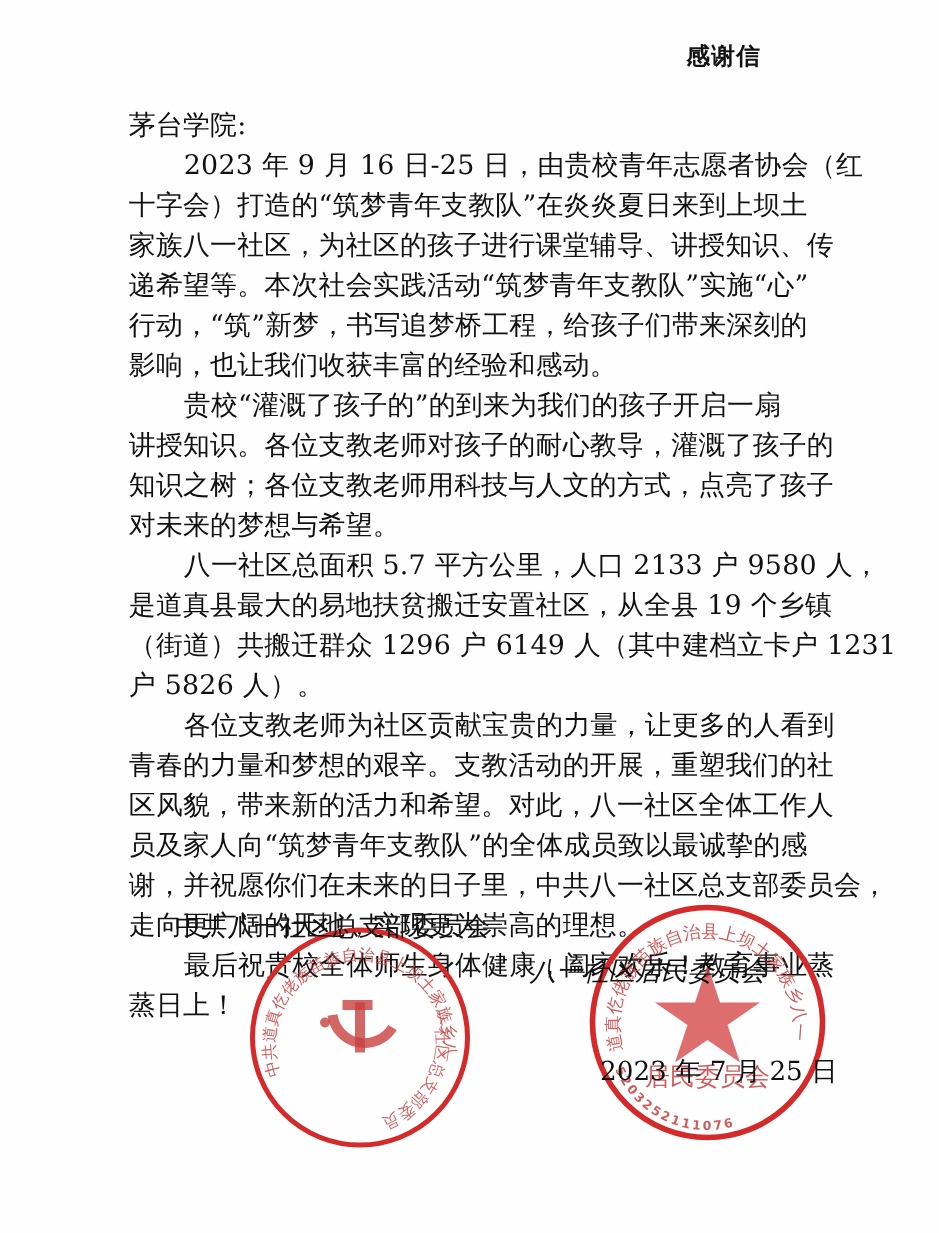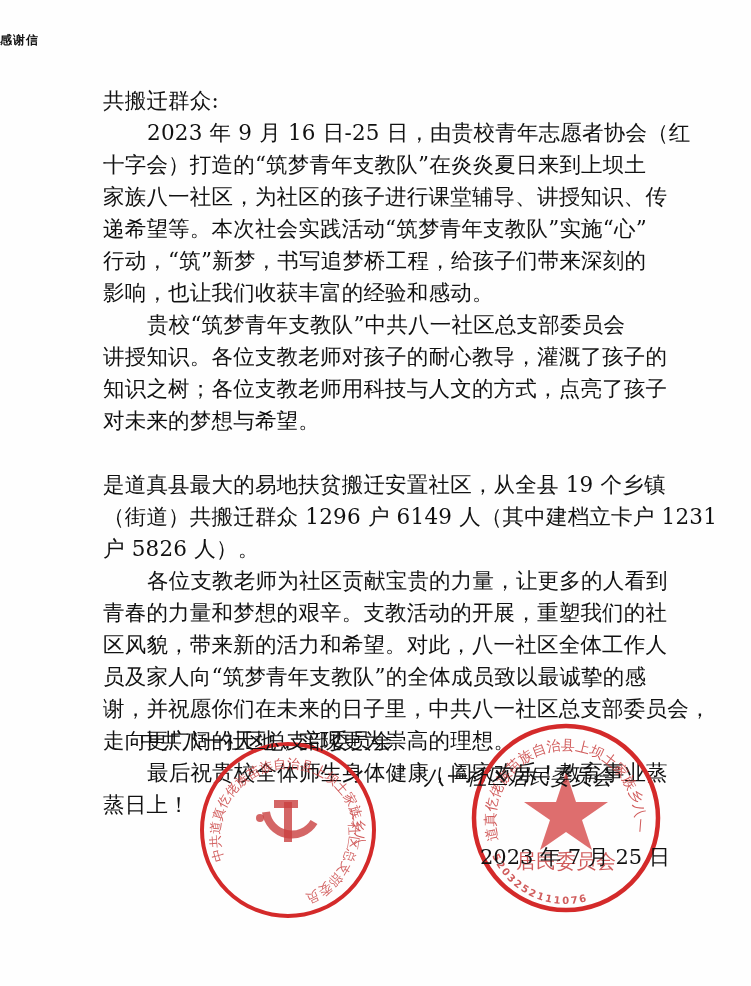--- a/index.html
+++ b/index.html
@@ -1,46 +1,47 @@
 <!DOCTYPE html>
 <html><head>
 <meta charset="utf-8">
 <style>
   html, body { margin: 0; padding: 0; background: #ffffff; }
   body { width: 751px; height: 986px; position: relative; overflow: hidden;
          font-family: "DejaVu Serif", "Liberation Serif", serif; color: #111; }
   .page { position: absolute; left: 0; top: 0; width: 751px; height: 986px; background: #fefefe; }
-  .title { position: absolute; top: 32px; left: 0; width: 609px; text-align: left;
-           font-family: "DejaVu Sans", sans-serif; font-weight: bold; font-size: 12px; letter-spacing: 1px; }
+  .title { position: absolute; top: 32px; left: 0; width: 609px; text-align: right;
+           font-family: "DejaVu Sans", sans-serif; font-weight: bold; font-size: 19px; letter-spacing: 1px; }
   .line { position: absolute; left: 103px; font-size: 21.5px; line-height: 26px; white-space: nowrap; letter-spacing: 0.2px; }
   .line.indent { left: 147px; }
   .stamp { position: absolute; pointer-events: none; }
   .sig { position: absolute; font-size: 21px; line-height: 26px; white-space: nowrap; }
 </style>
 </head>
 <body>
 
 <div class="page">
 
   <div class="title">感谢信</div>
 
-  <div class="line" style="top:88px">共搬迁群众:</div>
+  <div class="line" style="top:88px">茅台学院:</div>
 
   <div class="line indent" style="top:120px">2023 年 9 月 16 日-25 日，由贵校青年志愿者协会（红</div>
   <div class="line" style="top:152px">十字会）打造的“筑梦青年支教队”在炎炎夏日来到上坝土</div>
   <div class="line" style="top:184px">家族八一社区，为社区的孩子进行课堂辅导、讲授知识、传</div>
   <div class="line" style="top:216px">递希望等。本次社会实践活动“筑梦青年支教队”实施“心”</div>
   <div class="line" style="top:248px">行动，“筑”新梦，书写追梦桥工程，给孩子们带来深刻的</div>
   <div class="line" style="top:280px">影响，也让我们收获丰富的经验和感动。</div>
 
-  <div class="line indent" style="top:312px">贵校“筑梦青年支教队”中共八一社区总支部委员会</div>
+  <div class="line indent" style="top:312px">贵校“灌溉了孩子的”的到来为我们的孩子开启一扇</div>
   <div class="line" style="top:344px">讲授知识。各位支教老师对孩子的耐心教导，灌溉了孩子的</div>
   <div class="line" style="top:408px">对未来的梦想与希望。</div>
   <div class="line" style="top:376px">知识之树；各位支教老师用科技与人文的方式，点亮了孩子</div>
 
+  <div class="line indent" style="top:440px">八一社区总面积 5.7 平方公里，人口 2133 户 9580 人，</div>
   <div class="line" style="top:472px">是道真县最大的易地扶贫搬迁安置社区，从全县 19 个乡镇</div>
   <div class="line" style="top:504px">（街道）共搬迁群众 1296 户 6149 人（其中建档立卡户 1231</div>
   <div class="line" style="top:536px">户 5826 人）。</div>
 
   <div class="line indent" style="top:568px">各位支教老师为社区贡献宝贵的力量，让更多的人看到</div>
   <div class="line" style="top:632px">区风貌，带来新的活力和希望。对此，八一社区全体工作人</div>
   <div class="line" style="top:600px">青春的力量和梦想的艰辛。支教活动的开展，重塑我们的社</div>
   <div class="line" style="top:664px">员及家人向“筑梦青年支教队”的全体成员致以最诚挚的感</div>
   <div class="line" style="top:696px">谢，并祝愿你们在未来的日子里，中共八一社区总支部委员会，</div>
   <div class="line" style="top:728px">走向更广阔的天地，实现更为崇高的理想。</div>

